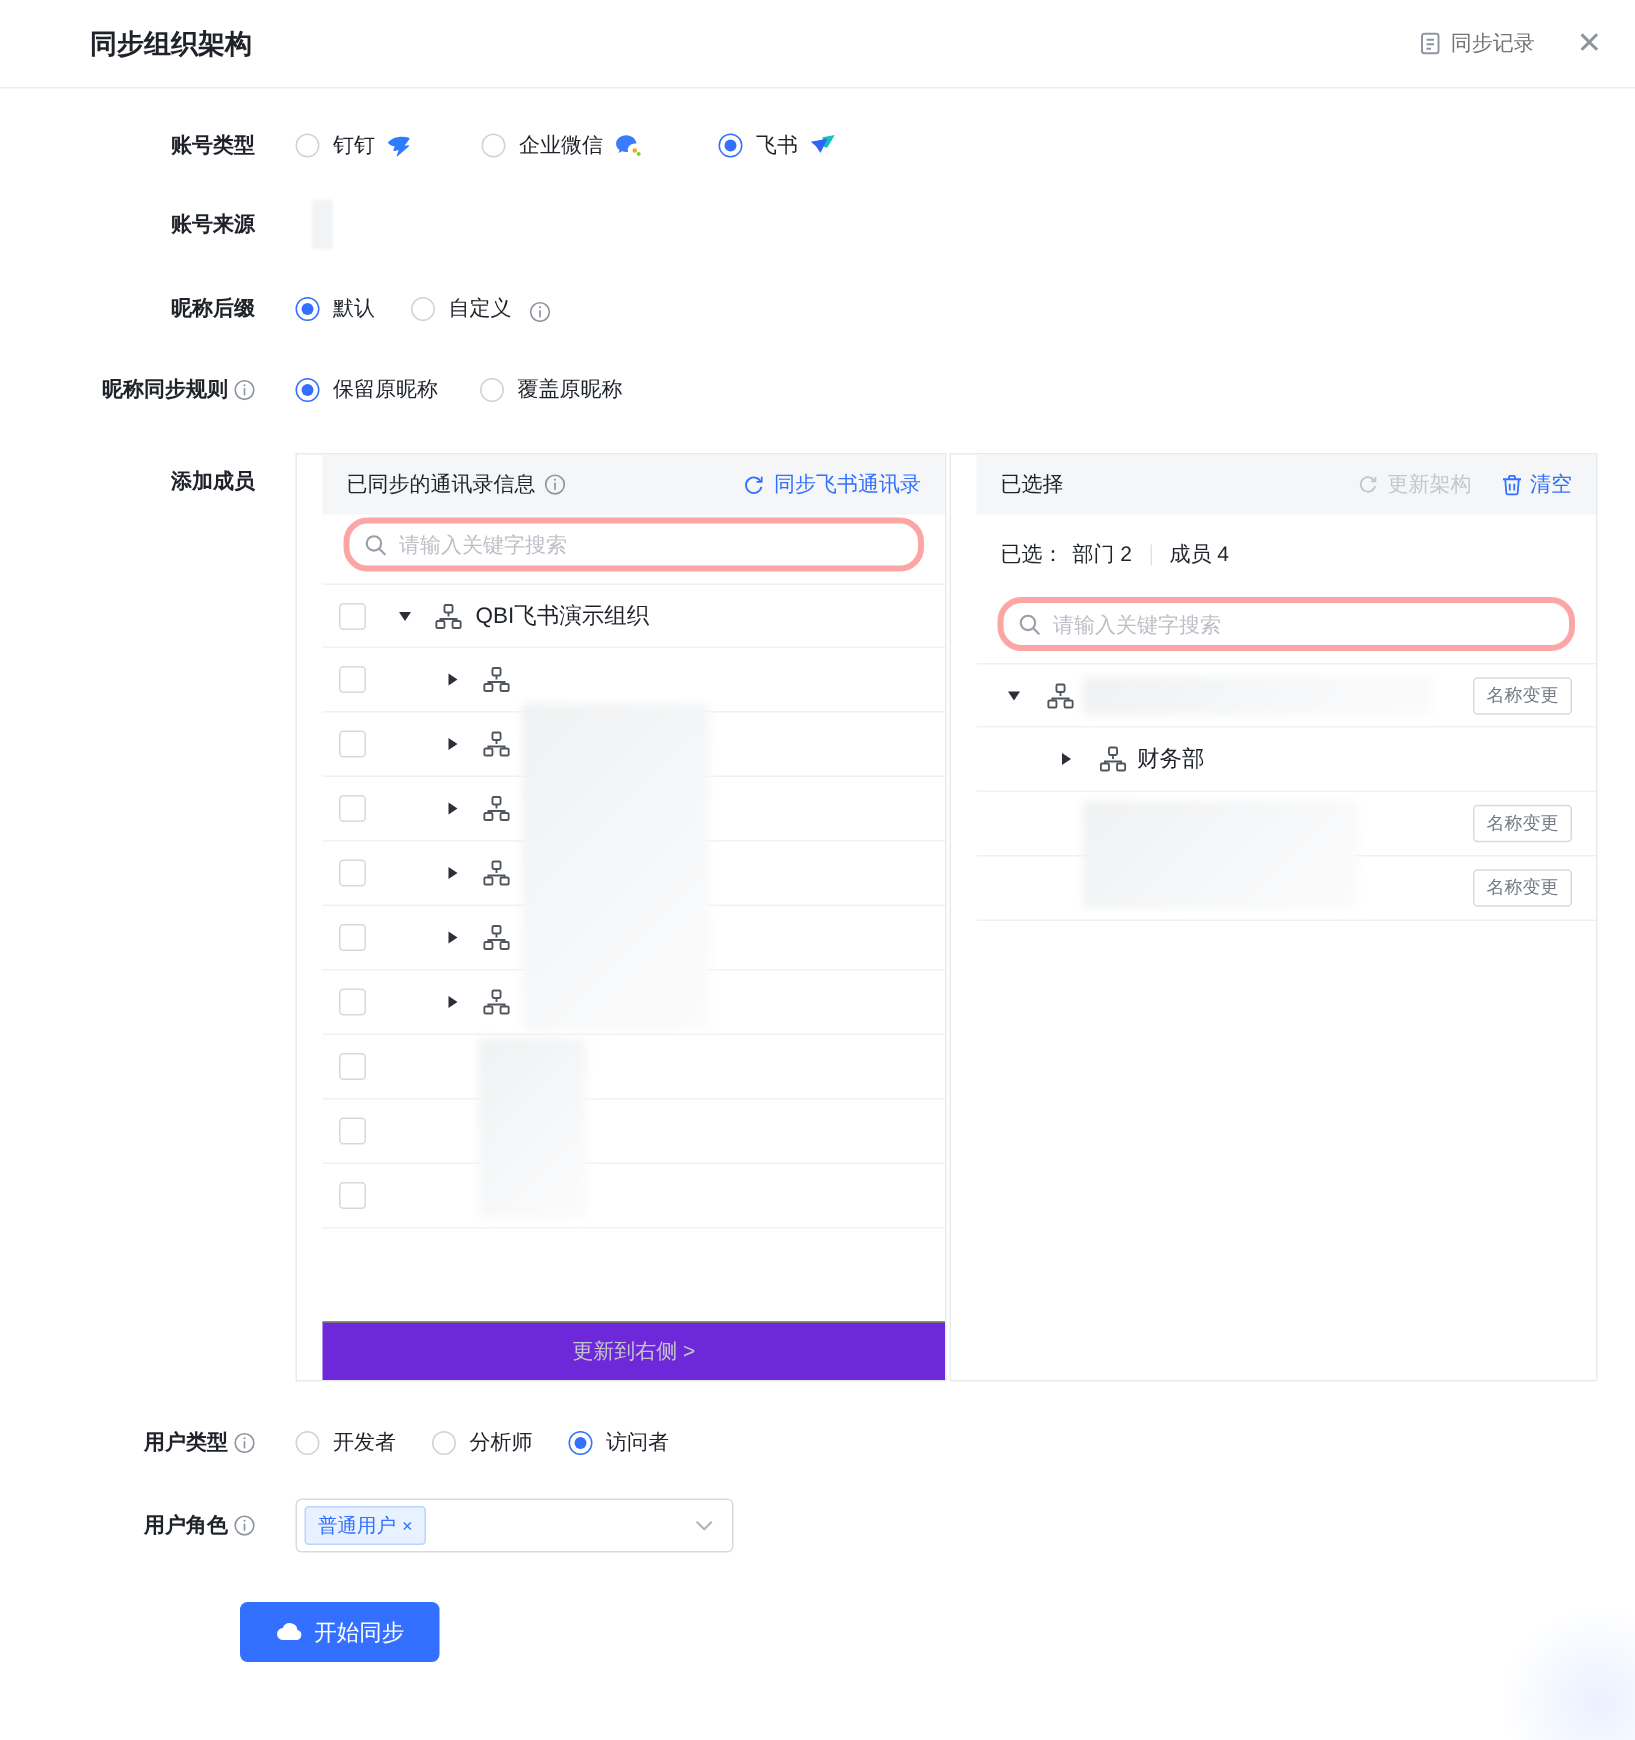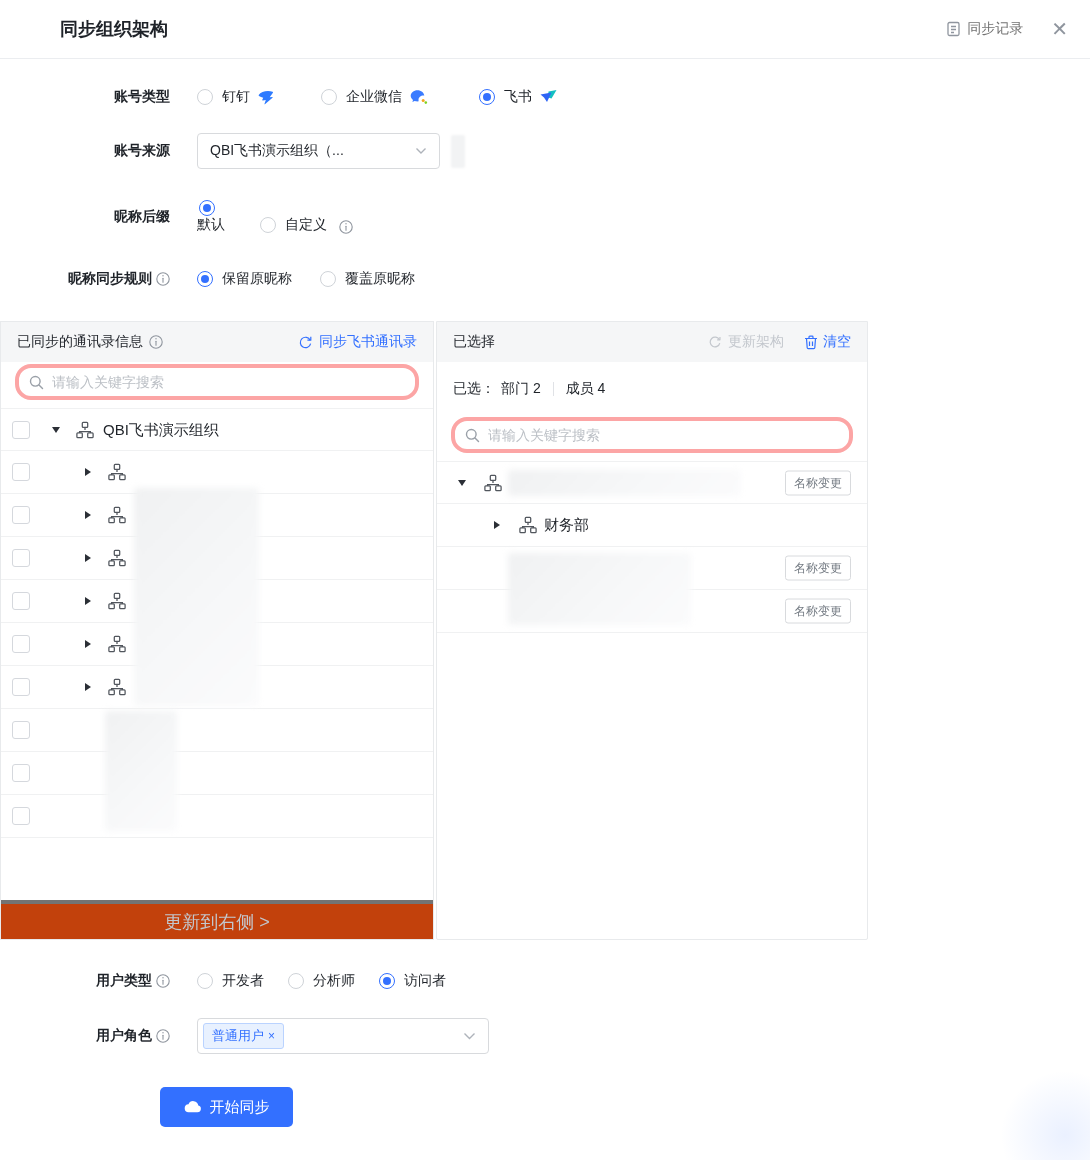--- a/index.html
+++ b/index.html
@@ -32,21 +32,21 @@
   .brand-ic { width:18px; height:18px; margin-left:7px; }
 
   .select { border:1px solid #d8dadd; border-radius:4px; background:#fff; display:flex;
             align-items:center; padding:0 12px; cursor:pointer; }
   .select .chev { margin-left:auto; }
   .redact-sm { width:14px; height:33px; margin-left:11px; border-radius:2px;
                background:#f2f3f4; filter:blur(1px); }
 
   
   .transfer { display:flex; gap:2px; width:868px; }
-  .panel { border:1px solid #e8eaec; background:#fff; display:flex; flex-direction:column; }
+  .panel { border:1px solid #e8eaec; background:#fff; display:flex; flex-direction:column;padding-left:17px; }
   .panel.left  { width:434px; height:619px; }
   .panel.right { width:432px; height:619px; border-radius:0 0 2px 2px; }
   .panel-hd { height:40px; background:#f5f6f7; display:flex; align-items:center;
               padding:0 16px; flex:none; }
   .panel-hd-title { font-size:14px; color:#1f2329; display:flex; align-items:center; gap:6px; }
   .panel-hd-right { margin-left:auto; display:flex; align-items:center; gap:6px; }
   .lnk-blue { color:#3370ff; cursor:pointer; }
   .lnk-dis  { color:#c3c7cd; }
   .stats { height:53px; display:flex; align-items:center; padding:0 16px; flex:none; }
   .vdiv { width:1px; height:14px; background:#e0e2e6; margin:0 12px; }
@@ -68,23 +68,23 @@
               border-top:6px solid #2b2f36; margin-top:-3px; }
   .car.rgt  { border-top:4.5px solid transparent; border-bottom:4.5px solid transparent;
               border-left:6px solid #2b2f36; margin-top:-4.5px; }
   .org-ic { position:absolute; top:50%; margin-top:-9px; width:18px; height:18px; }
   .tname { position:absolute; top:50%; transform:translateY(-50%); font-size:15px; }
   .blur-block { position:absolute; background:linear-gradient(135deg,#f0f1f2 0%,#f7f8f9 60%,#fbfbfc 100%);
                 filter:blur(3px); border-radius:3px; z-index:2; }
   .badge { position:absolute; right:16px; top:50%; transform:translateY(-50%);
            border:1px solid #d8dadd; border-radius:3px; color:#737a82; font-size:12px;
            padding:3px 8px; background:#fff; }
-  .panel-ft { margin-top:auto; height:39px; background:#c2410c; display:flex; align-items:center;
-              justify-content:center; color:#c3c7cd; font-size:18px; flex:none;
-              border-top:4px solid #737373; cursor:default; }
+  .panel-ft { margin-top:auto; height:39px; background:#6d28d9; display:flex; align-items:center;
+              justify-content:center; color:#c3c7cd; font-size:14px; flex:none;
+              border-top:1px solid #737373; cursor:default; }
   .gap-ft { height:10px; background:#fff; flex:none; margin-top:auto; }
 
   
   .tag-select { width:292px; height:36px; border:1px solid #d8dadd; border-radius:4px;
                 display:flex; align-items:center; padding:0 12px 0 5px; cursor:pointer; }
   .tag { background:#e8f1ff; border:1px solid #bad3ff; color:#3370ff; border-radius:3px;
          font-size:13px; padding:3px 8px; display:flex; align-items:center; gap:4px; }
   .tag-x { color:#3370ff; font-size:12px; cursor:pointer; }
 
   .btn-primary { width:133px; height:40px; background:#3370ff; border:none; border-radius:5px;
@@ -153,37 +153,29 @@
           </svg>
         </span>
       </div>
     </div>
   </div>
 
   <div class="form-row" style="margin-top:27px;">
     <div class="row-label">
       <span>账号来源</span>
     </div>
-    <div class="select" style="width:243px;height:36px;">
-      <span>QBI飞书演示组织（...</span>
-      <span class="chev">
-        <svg width="12" height="8" viewBox="0 0 12 8" fill="none" stroke="#aeb3ba" stroke-width="1.4">
-            <path d="M1.5 1.5l4.5 4.5 4.5-4.5"></path>
-          </svg>
-      </span>
-    </div>
     <div class="redact-sm"></div>
   </div>
 
   <div class="form-row" style="margin-top:31px;">
     <div class="row-label">
       <span>昵称后缀</span>
     </div>
     <div class="radio-group">
-      <div class="radio-opt" style="margin-right:35px;flex-direction:column;">
+      <div class="radio-opt" style="margin-right:24px;">
         <span class="radio on"></span>
         <span>默认</span>
       </div>
       <div class="radio-opt" style="margin-right:12px;">
         <span class="radio"></span>
         <span>自定义</span>
       </div>
       <span class="icon-info">
         <svg width="14" height="14" viewBox="0 0 14 14" fill="none" stroke="#8f959e" stroke-width="1.1">
           <circle cx="7" cy="7" r="6.2"></circle>
@@ -211,20 +203,23 @@
         <span>保留原昵称</span>
       </div>
       <div class="radio-opt">
         <span class="radio"></span>
         <span>覆盖原昵称</span>
       </div>
     </div>
   </div>
 
   <div class="form-row top" style="margin-top:33px;">
+    <div class="row-label" style="padding-top:10px;">
+      <span>添加成员</span>
+    </div>
 
     <div class="transfer">
 
       <div class="panel left">
         <div class="panel-hd">
           <span class="panel-hd-title">
             <span>已同步的通讯录信息</span>
             <span class="icon-info">
               <svg width="14" height="14" viewBox="0 0 14 14" fill="none" stroke="#8f959e" stroke-width="1.1">
                 <circle cx="7" cy="7" r="6.2"></circle>

